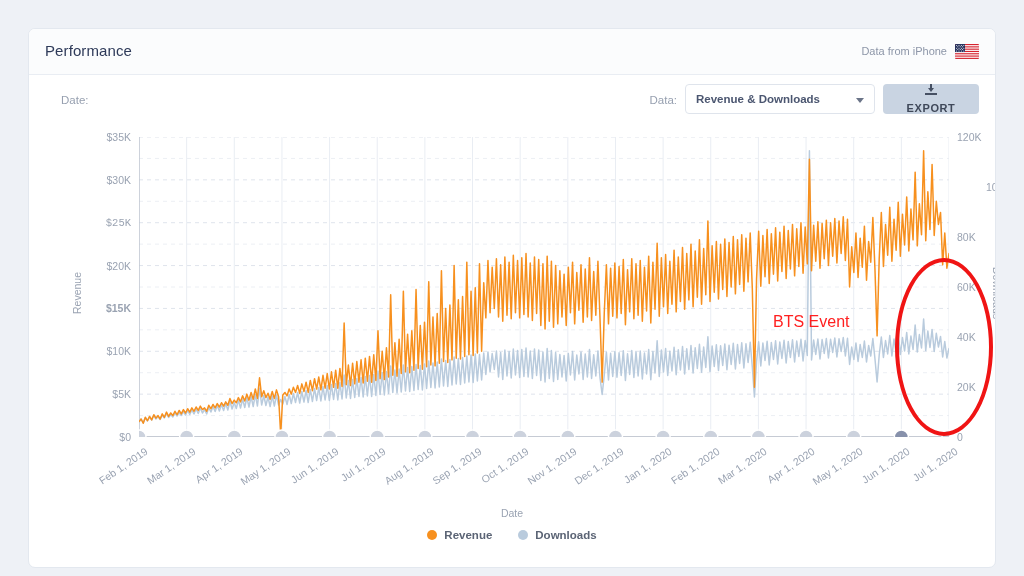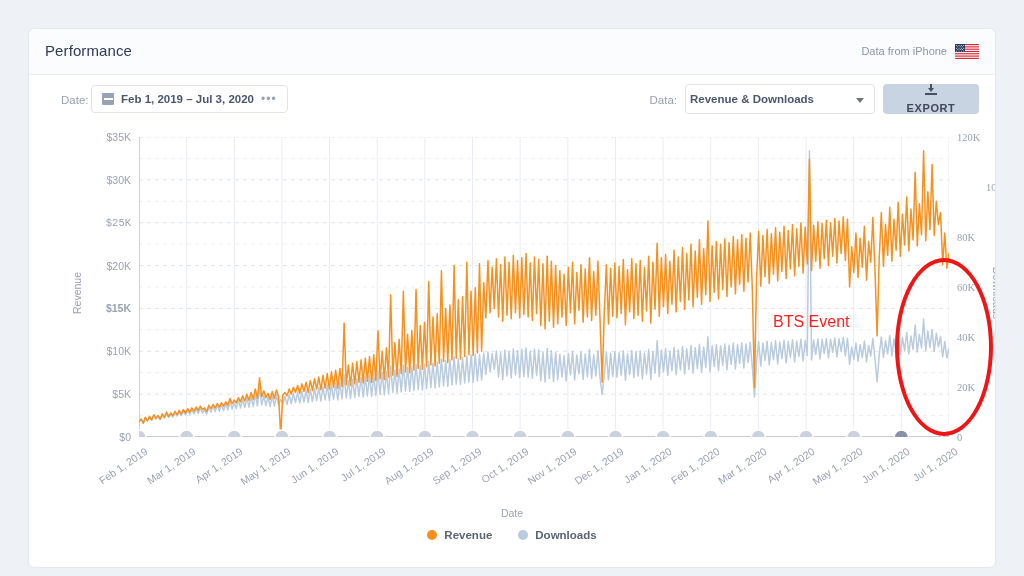--- a/index.html
+++ b/index.html
@@ -61,21 +61,21 @@
   #calendar-icon .cal-notch {
     position: absolute; top: 4.5px; left: 1.5px; width: 9px; height: 2px; background: #fff;
   }
   #date-range { font-size: 11.5px; font-weight: bold; color: #4b5670; white-space: nowrap; }
   #date-more { font-size: 12px; color: #98a2b6; letter-spacing: 1px; line-height: 8px; }
   #data-label { right: 318px; }
   #data-select {
     position: absolute; right: 120px; top: 9px;
     width: 190px; height: 30px;
     background: #fff; border: 1px solid #dfe4ec; border-radius: 4px;
-    display: flex; align-items: center; padding: 0 4px;
+    display: flex; align-items: center; padding: 0 10px;
   }
   #data-select-value { font-size: 11.5px; font-weight: bold; color: #4b5670; }
   #chevron-down-icon {
     position: absolute; right: 10px; top: 13px;
     width: 0; height: 0;
     border-left: 4px solid transparent; border-right: 4px solid transparent;
     border-top: 5px solid #6b7488;
   }
   #export-button {
     position: absolute; right: 16px; top: 9px;
@@ -109,21 +109,21 @@
     position: absolute; right: 0; font-size: 10.5px; color: #9aa3b2;
     text-align: right; transform: translateY(-50%); white-space: nowrap;
   }
   #ylabel-left-wrap {
     position: absolute; left: 48px; top: 160px;
     transform: rotate(-90deg) translateX(-50%); transform-origin: left center;
     font-size: 10.5px; color: #9aa3b2;
   }
   .ytick-right {
     position: absolute; left: 0; font-size: 10.5px; color: #9aa3b2;
-    transform: translateY(-50%); white-space: nowrap; font-family: Liberation Serif, serif;
+    transform: translateY(-50%); white-space: nowrap;
   }
   #ylabel-right-wrap {
     position: absolute; left: 968px; top: 160px;
     transform: rotate(90deg) translateX(-50%); transform-origin: left center;
     font-size: 10.5px; color: #9aa3b2;
   }
   .xtick {
     position: absolute; top: 318px;
     font-size: 10.5px; color: #9aa3b2; white-space: nowrap;
     transform: rotate(-34deg); transform-origin: right top;
@@ -192,29 +192,20 @@
             <circle cx="6.4" cy="7" r="0.5"></circle>
             <circle cx="8.8" cy="7" r="0.5"></circle>
         </g>
       </svg>
     </div>
   </div>
 
   <div id="toolbar">
     <div id="date-label" class="tb-label">Date:</div>
 
-    <div id="date-picker">
-      <div id="calendar-icon">
-        <div class="cal-body"></div>
-          <div class="cal-top"></div>
-          <div class="cal-notch"></div>
-      </div>
-      <div id="date-range">Feb 1, 2019  –  Jul 3, 2020</div>
-      <div id="date-more">•••</div>
-    </div>
 
     <div id="data-label" class="tb-label">Data:</div>
 
     <div id="data-select">
       <div id="data-select-value">Revenue &amp; Downloads</div>
       <div id="chevron-down-icon"></div>
     </div>
 
     <div id="export-button">
       <div id="export-icon">

